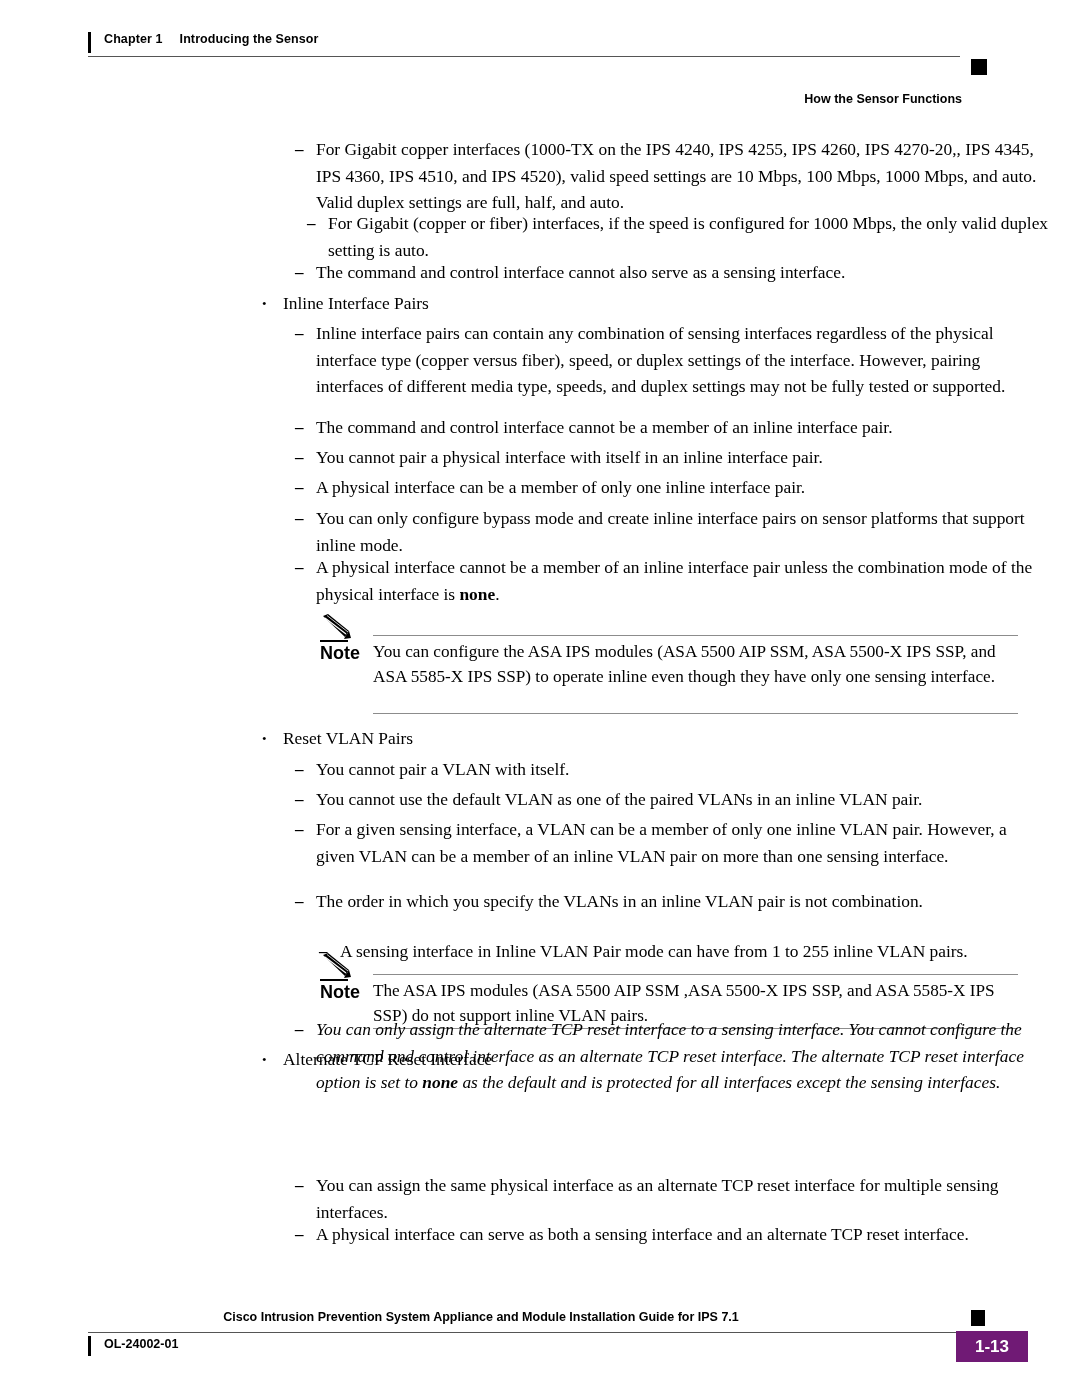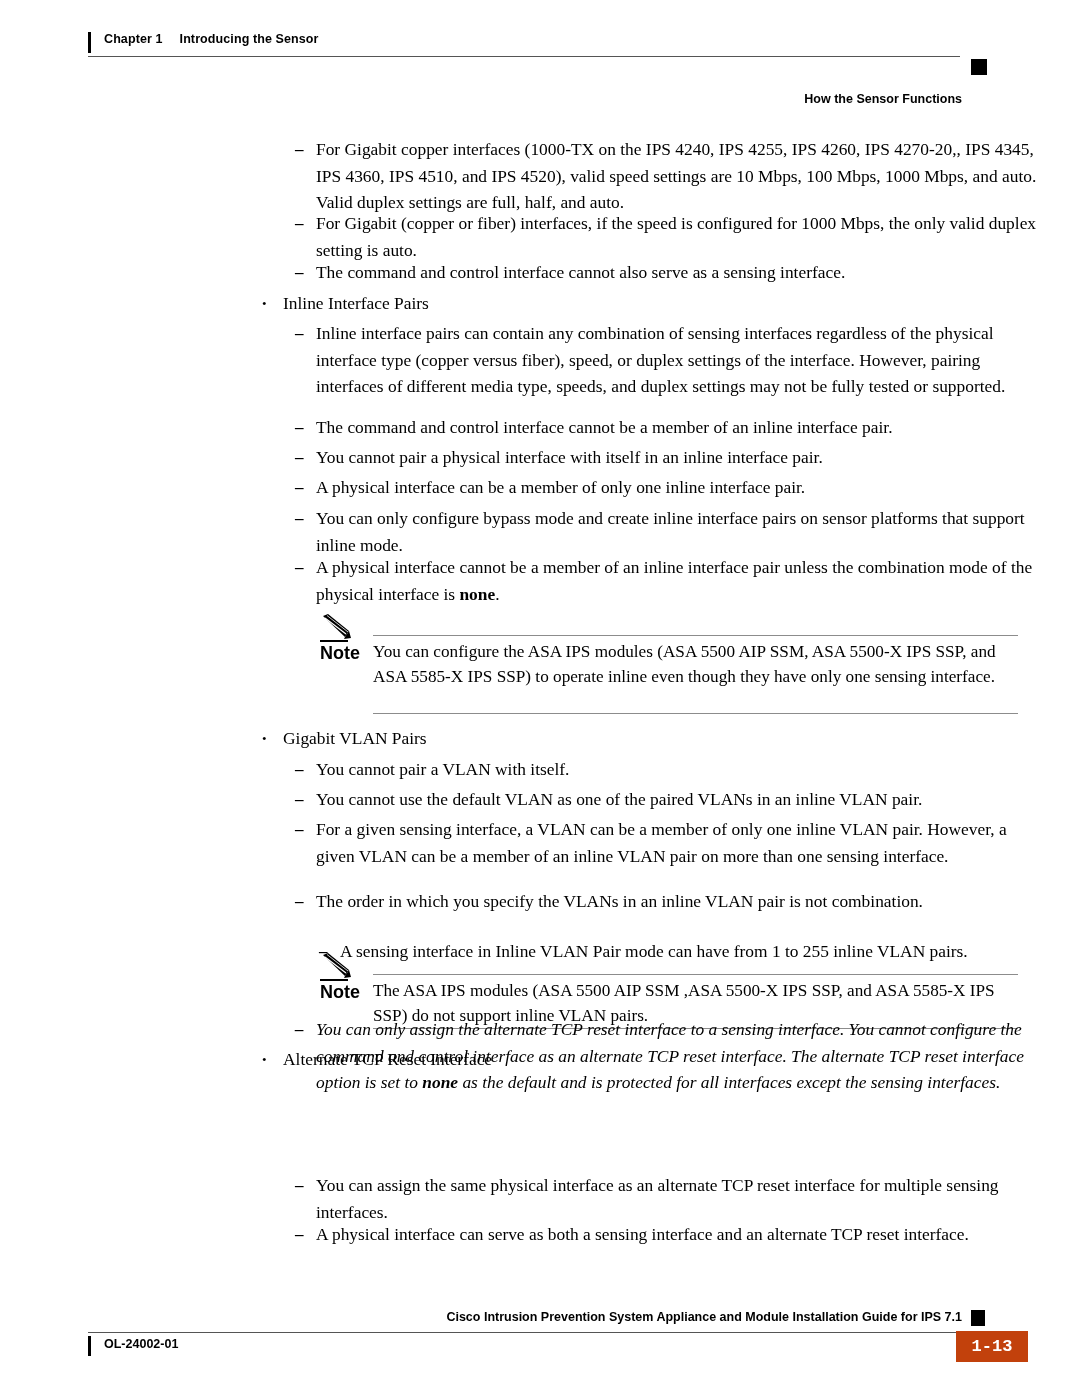--- a/index.html
+++ b/index.html
@@ -171,21 +171,21 @@
     left: 0;
     top: 1310px;
     width: 1080px;
     height: 70px;
   }
   .footer-title {
     position: absolute;
     left: 0;
     top: 0px;
     width: 962px;
-    text-align: right;
+    text-align: center;
     font-family: "Liberation Sans", sans-serif;
     font-weight: bold;
     font-size: 12.5px;
     white-space: nowrap;
   }
   .footer-square {
     position: absolute;
     left: 971px;
     top: 0px;
     width: 14px;
@@ -216,23 +216,23 @@
     font-weight: bold;
     font-size: 12.5px;
     white-space: nowrap;
   }
   .footer-pagenum {
     position: absolute;
     left: 956px;
     top: 21px;
     width: 72px;
     height: 31px;
-    background: #c2410c;
+    background: #701a75;
     color: #fff;
-    font-family: Liberation Mono, monospace;
+    font-family: Liberation Sans, sans-serif;
     font-weight: bold;
     font-size: 17px;
     display: flex;
     align-items: center;
     justify-content: center;
   }
 </style>
 </head>
 <body>
 
@@ -245,21 +245,21 @@
   <div class="header-right-text">How the Sensor Functions</div>
   <div class="header-square"></div>
 </div>
 
 <div class="content">
 
   <div class="para bullet2" style="top:136px;">
     <span class="mark">–</span><span>For Gigabit copper interfaces (1000-TX on the IPS 4240, IPS 4255, IPS 4260, IPS 4270-20,, IPS 4345, IPS 4360, IPS 4510, and IPS 4520), valid speed settings are 10 Mbps, 100 Mbps, 1000 Mbps, and auto. Valid duplex settings are full, half, and auto.</span>
   </div>
 
-  <div class="para bullet2" style="top:210px;">
+  <div class="para bullet2" style="top:210px;margin-left:12px;">
     <span class="mark">–</span><span>For Gigabit (copper or fiber) interfaces, if the speed is configured for 1000 Mbps, the only valid duplex setting is auto.</span>
   </div>
 
   <div class="para bullet2" style="top:259px;">
     <span class="mark">–</span><span>The command and control interface cannot also serve as a sensing interface.</span>
   </div>
 
   <div class="para bullet1" style="top:290px;">
     <span class="mark">•</span><span>Inline Interface Pairs</span>
   </div>
@@ -301,21 +301,21 @@
         <rect x="0" y="26" width="28" height="2" fill="#000"></rect>
       </svg>
     </div>
     <div class="note-rule-top"></div>
     <div class="note-label">Note</div>
     <div class="note-text">You can configure the ASA IPS modules (ASA 5500 AIP SSM, ASA 5500-X IPS SSP, and ASA 5585-X IPS SSP) to operate inline even though they have only one sensing interface.</div>
     <div class="note-rule-bottom" style="top:99px;"></div>
   </div>
 
   <div class="para bullet1" style="top:725px;">
-    <span class="mark">•</span><span>Gigabit VLAN Pairs</span>
+    <span class="mark">•</span><span>Reset VLAN Pairs</span>
   </div>
 
   <div class="para bullet2" style="top:756px;">
     <span class="mark">–</span><span>You cannot pair a VLAN with itself.</span>
   </div>
 
   <div class="para bullet2" style="top:786px;">
     <span class="mark">–</span><span>You cannot use the default VLAN as one of the paired VLANs in an inline VLAN pair.</span>
   </div>
 

